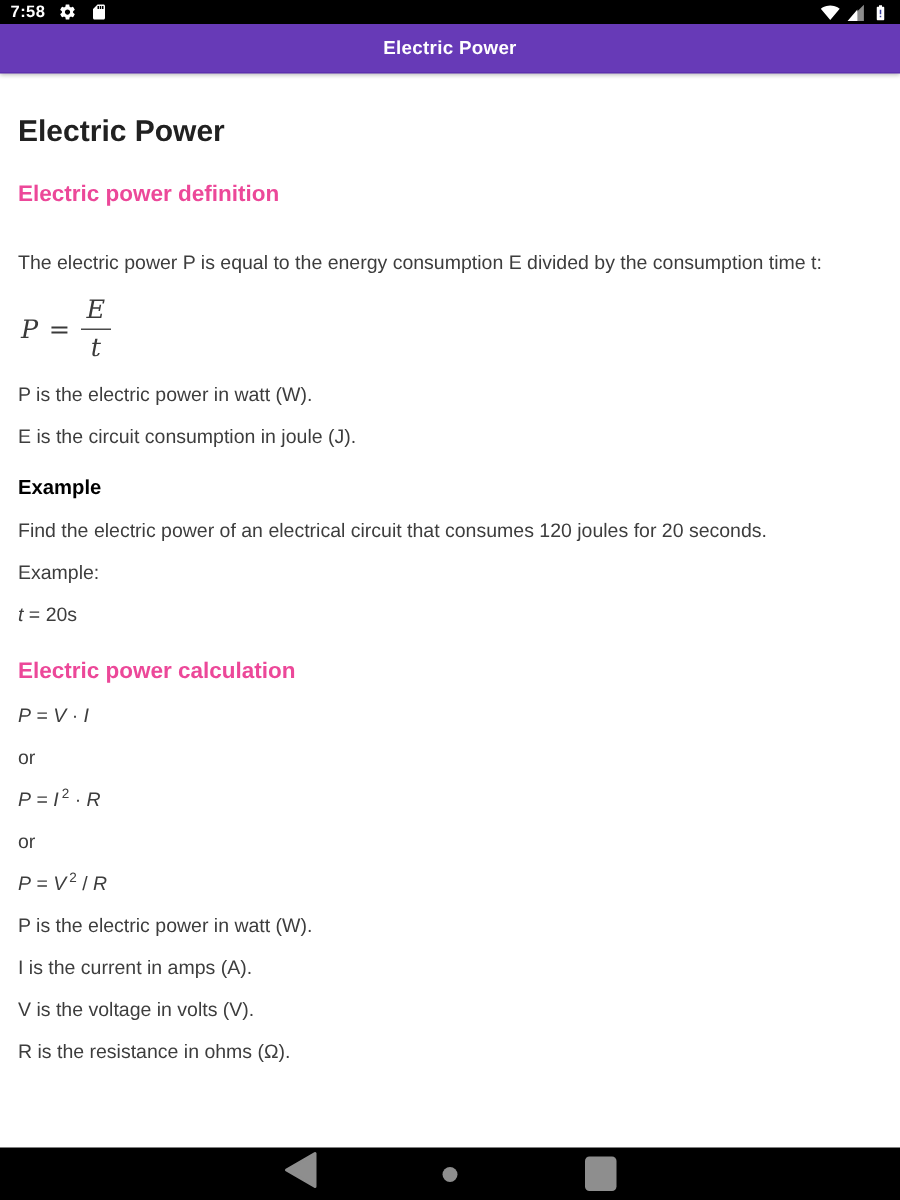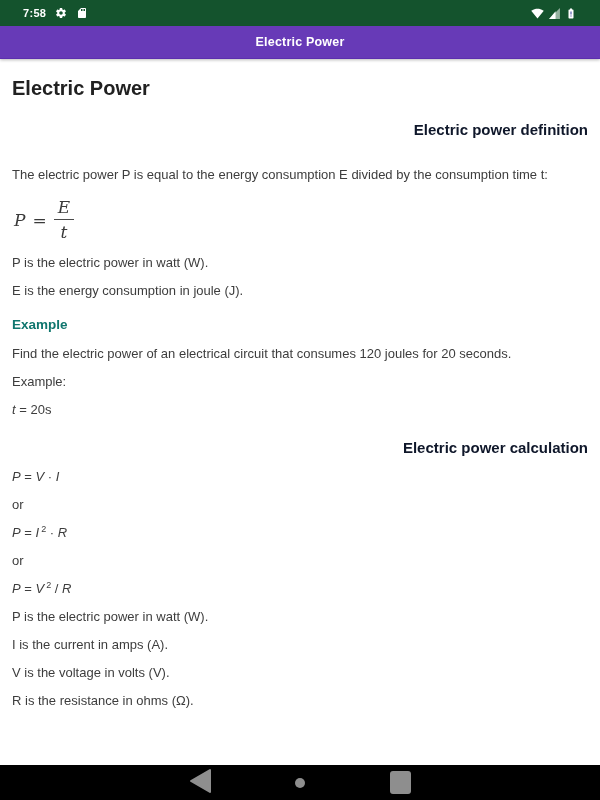--- a/index.html
+++ b/index.html
@@ -2,41 +2,41 @@
 <html><head>
 <meta charset="utf-8">
 <style>
   html,body{margin:0;padding:0;}
   body{
     width:600px;height:800px;position:relative;overflow:hidden;
     background:#ffffff;font-family:"Liberation Sans",sans-serif;
   }
   
   .status-bar{
-    height:26px;background:#14532d;color:#fff;
-    display:flex;align-items:center;padding:0 23px;box-sizing:border-box;
+    height:16px;background:#000000;color:#fff;
+    display:flex;align-items:center;padding:0 7px;box-sizing:border-box;
   }
   .sb-left{display:flex;align-items:center;gap:9px;}
   .sb-time{font-size:11px;font-weight:bold;letter-spacing:.3px;}
   .sb-right{margin-left:auto;display:flex;align-items:center;gap:4px;}
   .sb-icon{display:flex;align-items:center;}
   
   .app-bar{
     height:32px;background:#673AB7;display:flex;align-items:center;justify-content:center;
     box-shadow:0 1px 0 #5c2fae,0 2px 3px rgba(0,0,0,.28);position:relative;z-index:2;
   }
   .app-title{color:#ffffff;font-weight:bold;font-size:12.5px;letter-spacing:.2px;}
   
   .content{
     position:absolute;top:50px;left:0;right:0;bottom:35px;
     padding:0 12px;box-sizing:border-box;overflow:hidden;background:#fff;
   }
   h1.page-title{font-size:20px;line-height:24px;margin:26px 0 0;color:#212121;font-weight:bold;}
-  h2.section-heading{font-size:15px;line-height:19px;margin:20px 0 0;color:#0f172a;font-weight:bold;text-align:right;}
-  h3.sub-heading{font-size:13.5px;line-height:18px;margin:17px 0 0;color:#0f766e;font-weight:bold;}
+  h2.section-heading{font-size:15px;line-height:19px;margin:20px 0 0;color:#ec4899;font-weight:bold;}
+  h3.sub-heading{font-size:13.5px;line-height:18px;margin:17px 0 0;color:#000000;font-weight:bold;}
   p.body-text{font-size:13px;line-height:17px;margin:11px 0 0;color:#3d3d3d;}
   p.first-after-formula{margin-top:12px;}
   p.intro{margin-top:27px;}
   .v{font-style:italic;}
   sup.exp{font-size:9px;line-height:0;vertical-align:super;margin-left:2px;}
   
   .formula-block{
     display:inline-flex;align-items:center;margin:14px 0 0 2px;
     font-family:"DejaVu Serif",serif;font-style:italic;font-size:17px;color:#3a3a3a;
   }
@@ -107,21 +107,21 @@
   <div class="formula-block">
     <span>P</span>
     <span class="eq">=</span>
     <span class="frac">
       <span class="num">E</span>
       <span class="den">t</span>
     </span>
   </div>
 
   <p class="body-text first-after-formula">P is the electric power in watt (W).</p>
-  <p class="body-text">E is the energy consumption in joule (J).</p>
+  <p class="body-text">E is the circuit consumption in joule (J).</p>
 
   <h3 class="sub-heading">Example</h3>
 
   <p class="body-text">Find the electric power of an electrical circuit that consumes 120 joules for 20 seconds.</p>
   <p class="body-text">Example:</p>
 
 
   <p class="body-text"><span class="v">t</span><span> = 20s</span></p>
 
 

